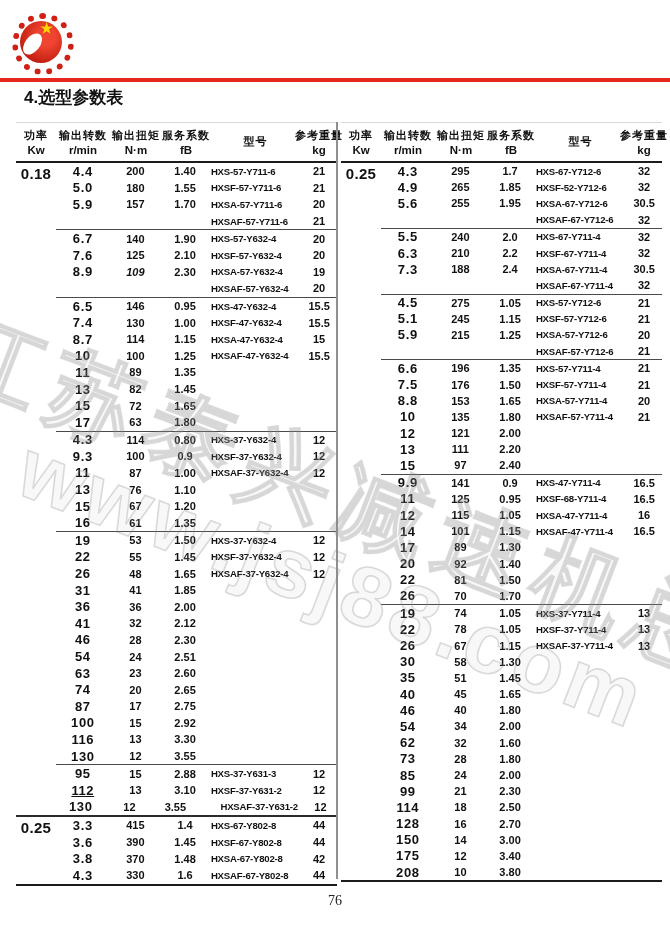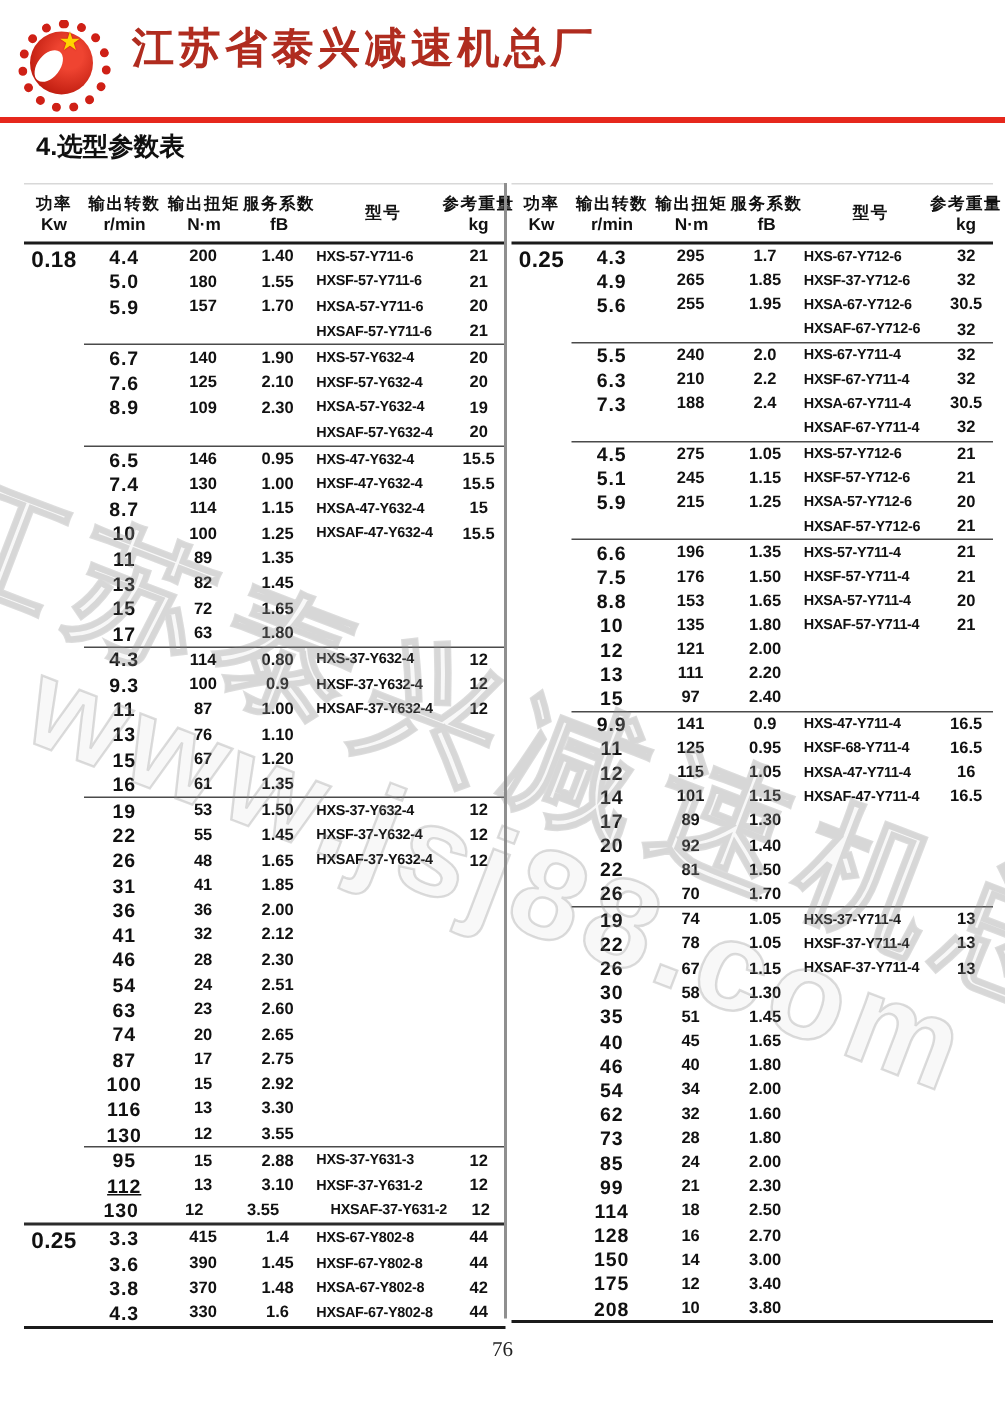--- a/index.html
+++ b/index.html
@@ -59,21 +59,20 @@
 <div class="page">
 
   <div class="masthead">
     <div class="logo">
       <div class="gear-ring"></div>
       <div class="gear-core"></div>
       <div class="gear-cut"></div>
       <div class="logo-star">★</div>
     </div>
     <div class="titles">
-      <div class="company-zh">江苏省泰兴减速机总厂</div>
     </div>
   </div>
 
   <div class="red-bar"></div>
 
   <h2 class="section-title">4.选型参数表</h2>
 
   <div class="table-area">
     <div class="half" id="half-left">
         <div class="thead">
@@ -146,21 +145,21 @@
                 </div>
                 <div class="row">
                   <div class="cell c-speed" style="width: 54px;">7.6</div>
                   <div class="cell c-torque" style="width: 52px;">125</div>
                   <div class="cell c-fb" style="width: 48px;">2.10</div>
                   <div class="cell c-model" style="width: 91px;">HXSF-57-Y632-4</div>
                   <div class="cell c-weight" style="width: 36px;">20</div>
                 </div>
                 <div class="row">
                   <div class="cell c-speed" style="width: 54px;">8.9</div>
-                  <div class="cell c-torque" style="width: 52px;">109</div>
+                  <div class="cell c-torque" style="width: 52px; font-style: italic;">109</div>
                   <div class="cell c-fb" style="width: 48px;">2.30</div>
                   <div class="cell c-model" style="width: 91px;">HXSA-57-Y632-4</div>
                   <div class="cell c-weight" style="width: 36px;">19</div>
                 </div>
                 <div class="row">
                   <div class="cell c-speed" style="width: 54px;"></div>
                   <div class="cell c-torque" style="width: 52px;"></div>
                   <div class="cell c-fb" style="width: 48px;"></div>
                   <div class="cell c-model" style="width: 91px;">HXSAF-57-Y632-4</div>
                   <div class="cell c-weight" style="width: 36px;">20</div>
@@ -467,21 +466,21 @@
                   <div class="cell c-speed" style="width: 54px;">4.3</div>
                   <div class="cell c-torque" style="width: 52px;">295</div>
                   <div class="cell c-fb" style="width: 48px;">1.7</div>
                   <div class="cell c-model" style="width: 91px;">HXS-67-Y712-6</div>
                   <div class="cell c-weight" style="width: 36px;">32</div>
                 </div>
                 <div class="row">
                   <div class="cell c-speed" style="width: 54px;">4.9</div>
                   <div class="cell c-torque" style="width: 52px;">265</div>
                   <div class="cell c-fb" style="width: 48px;">1.85</div>
-                  <div class="cell c-model" style="width: 91px;">HXSF-37-Y712-6</div>
+                  <div class="cell c-model" style="width: 91px;">HXSF-52-Y712-6</div>
                   <div class="cell c-weight" style="width: 36px;">32</div>
                 </div>
                 <div class="row">
                   <div class="cell c-speed" style="width: 54px;">5.6</div>
                   <div class="cell c-torque" style="width: 52px;">255</div>
                   <div class="cell c-fb" style="width: 48px;">1.95</div>
                   <div class="cell c-model" style="width: 91px;">HXSA-67-Y712-6</div>
                   <div class="cell c-weight" style="width: 36px;">30.5</div>
                 </div>
                 <div class="row">

